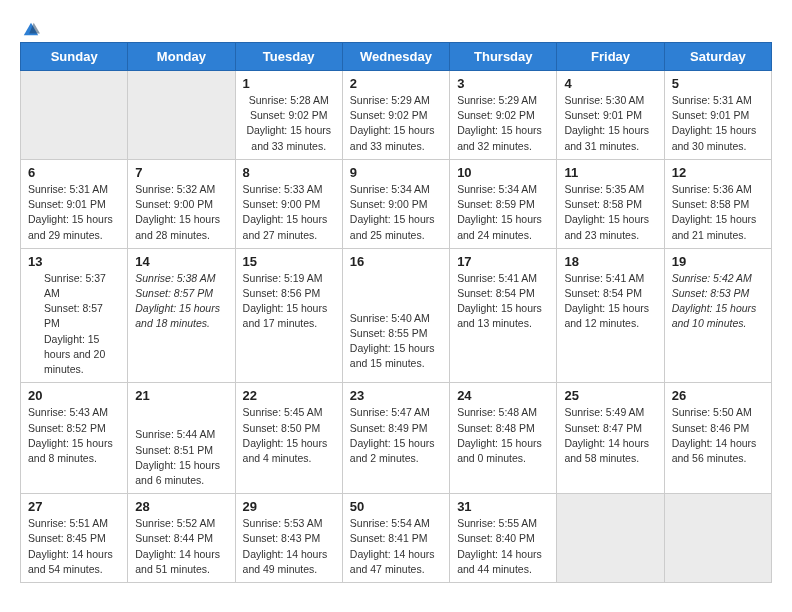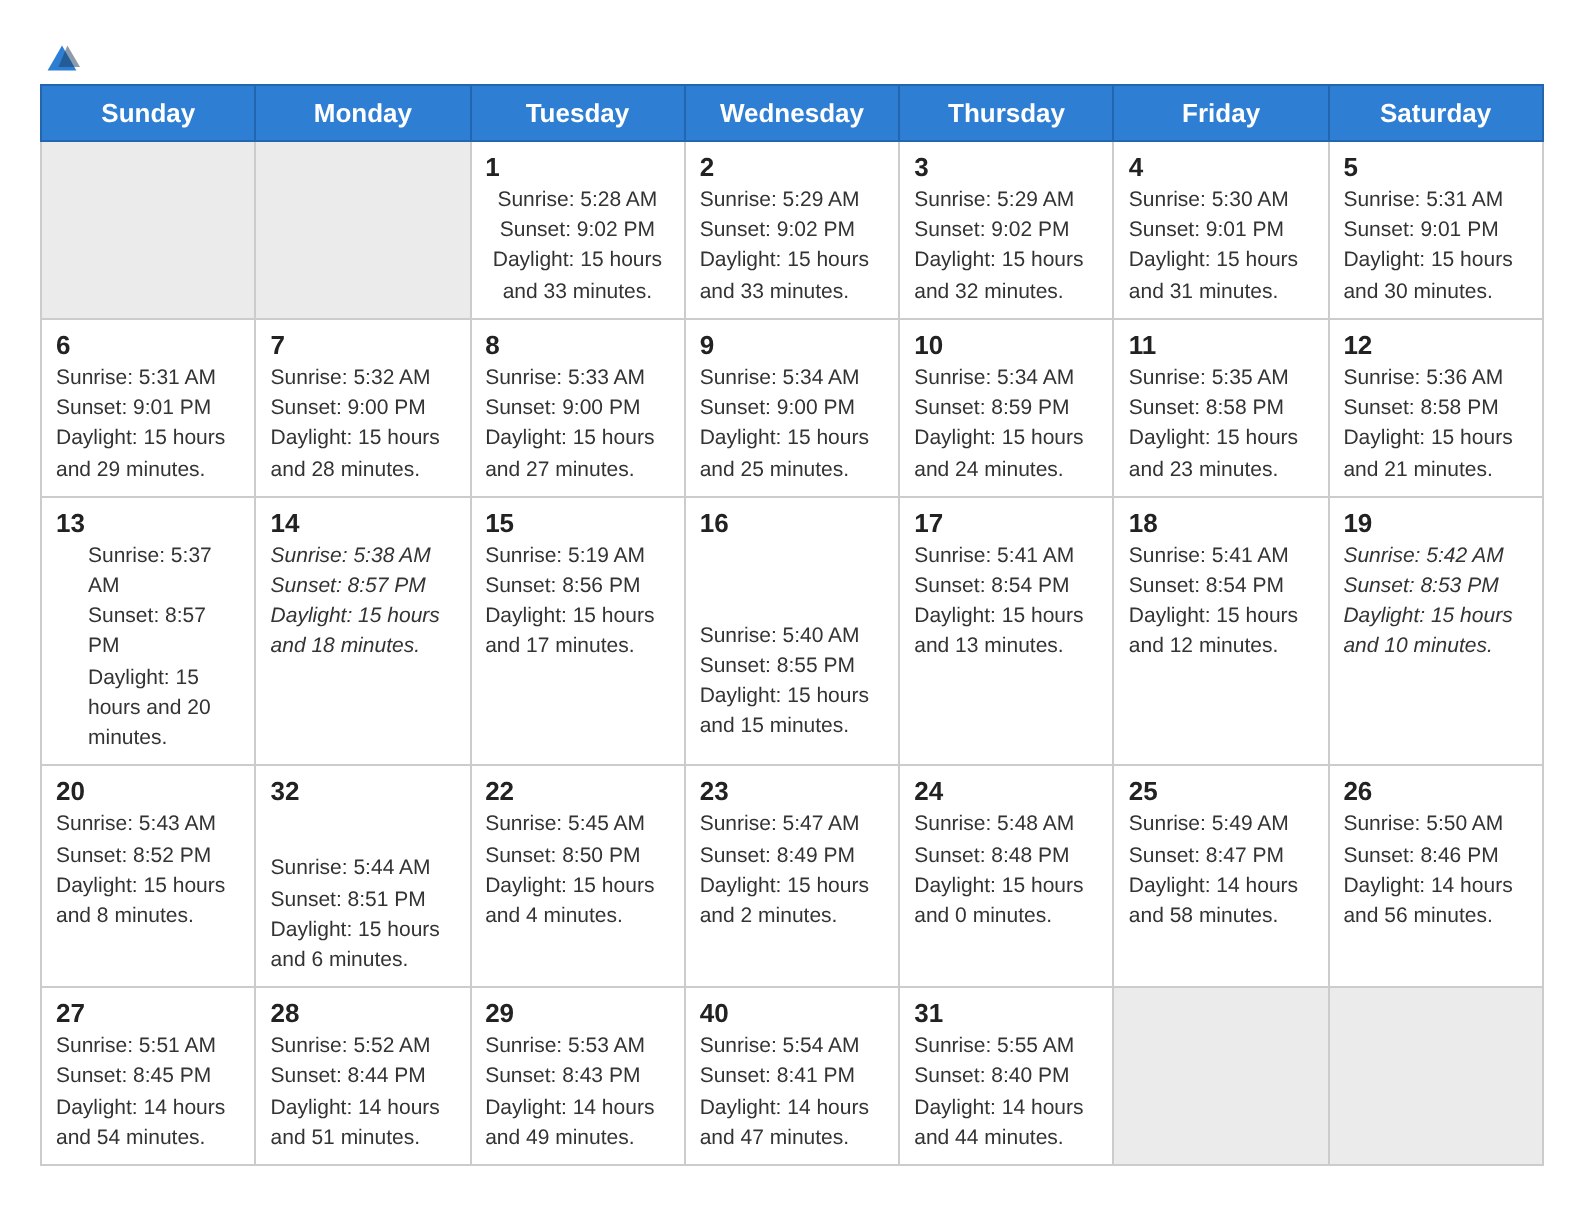--- a/index.html
+++ b/index.html
@@ -256,21 +256,21 @@
         </td>
       </tr>
       <tr>
         <td>
           <span class="day-num">20</span>
           <div class="day-detail" style="white-space: pre-line;">Sunrise: 5:43 AM
 Sunset: 8:52 PM
 Daylight: 15 hours and 8 minutes.</div>
         </td>
         <td>
-          <span class="day-num">32</span>
+          <span class="day-num">21</span>
           <div class="day-detail" style="white-space: pre-line; margin-top: 24px;">Sunrise: 5:44 AM
 Sunset: 8:51 PM
 Daylight: 15 hours and 6 minutes.</div>
         </td>
         <td>
           <span class="day-num">22</span>
           <div class="day-detail" style="white-space: pre-line;">Sunrise: 5:45 AM
 Sunset: 8:50 PM
 Daylight: 15 hours and 4 minutes.</div>
         </td>
@@ -312,21 +312,21 @@
 Sunset: 8:44 PM
 Daylight: 14 hours and 51 minutes.</div>
         </td>
         <td>
           <span class="day-num">29</span>
           <div class="day-detail" style="white-space: pre-line;">Sunrise: 5:53 AM
 Sunset: 8:43 PM
 Daylight: 14 hours and 49 minutes.</div>
         </td>
         <td>
-          <span class="day-num">40</span>
+          <span class="day-num">50</span>
           <div class="day-detail" style="white-space: pre-line;">Sunrise: 5:54 AM
 Sunset: 8:41 PM
 Daylight: 14 hours and 47 minutes.</div>
         </td>
         <td>
           <span class="day-num">31</span>
           <div class="day-detail" style="white-space: pre-line;">Sunrise: 5:55 AM
 Sunset: 8:40 PM
 Daylight: 14 hours and 44 minutes.</div>
         </td>

